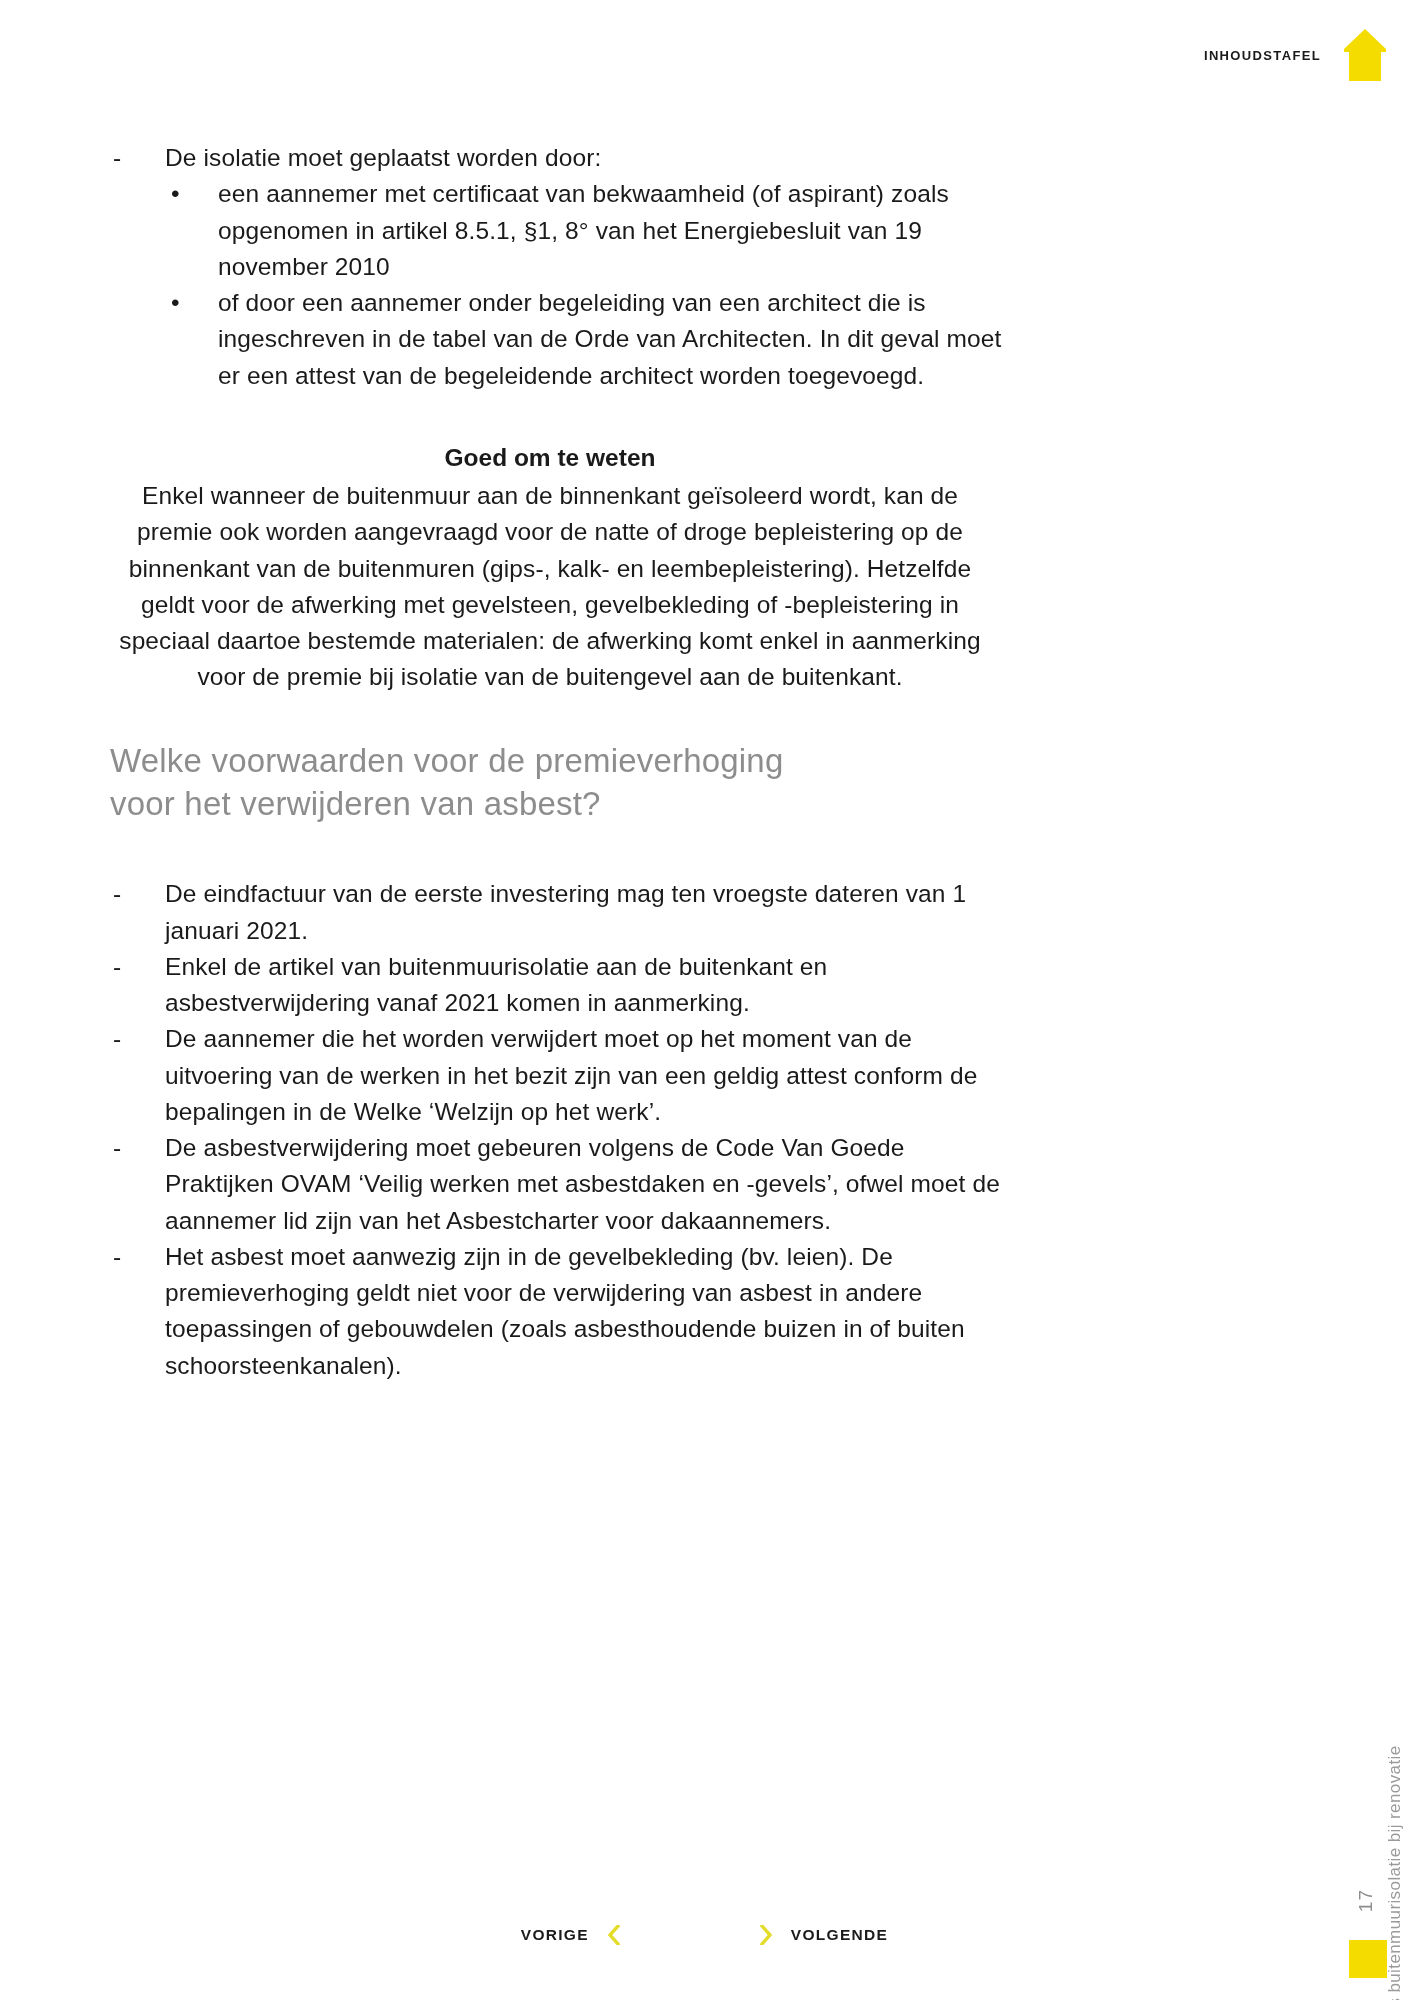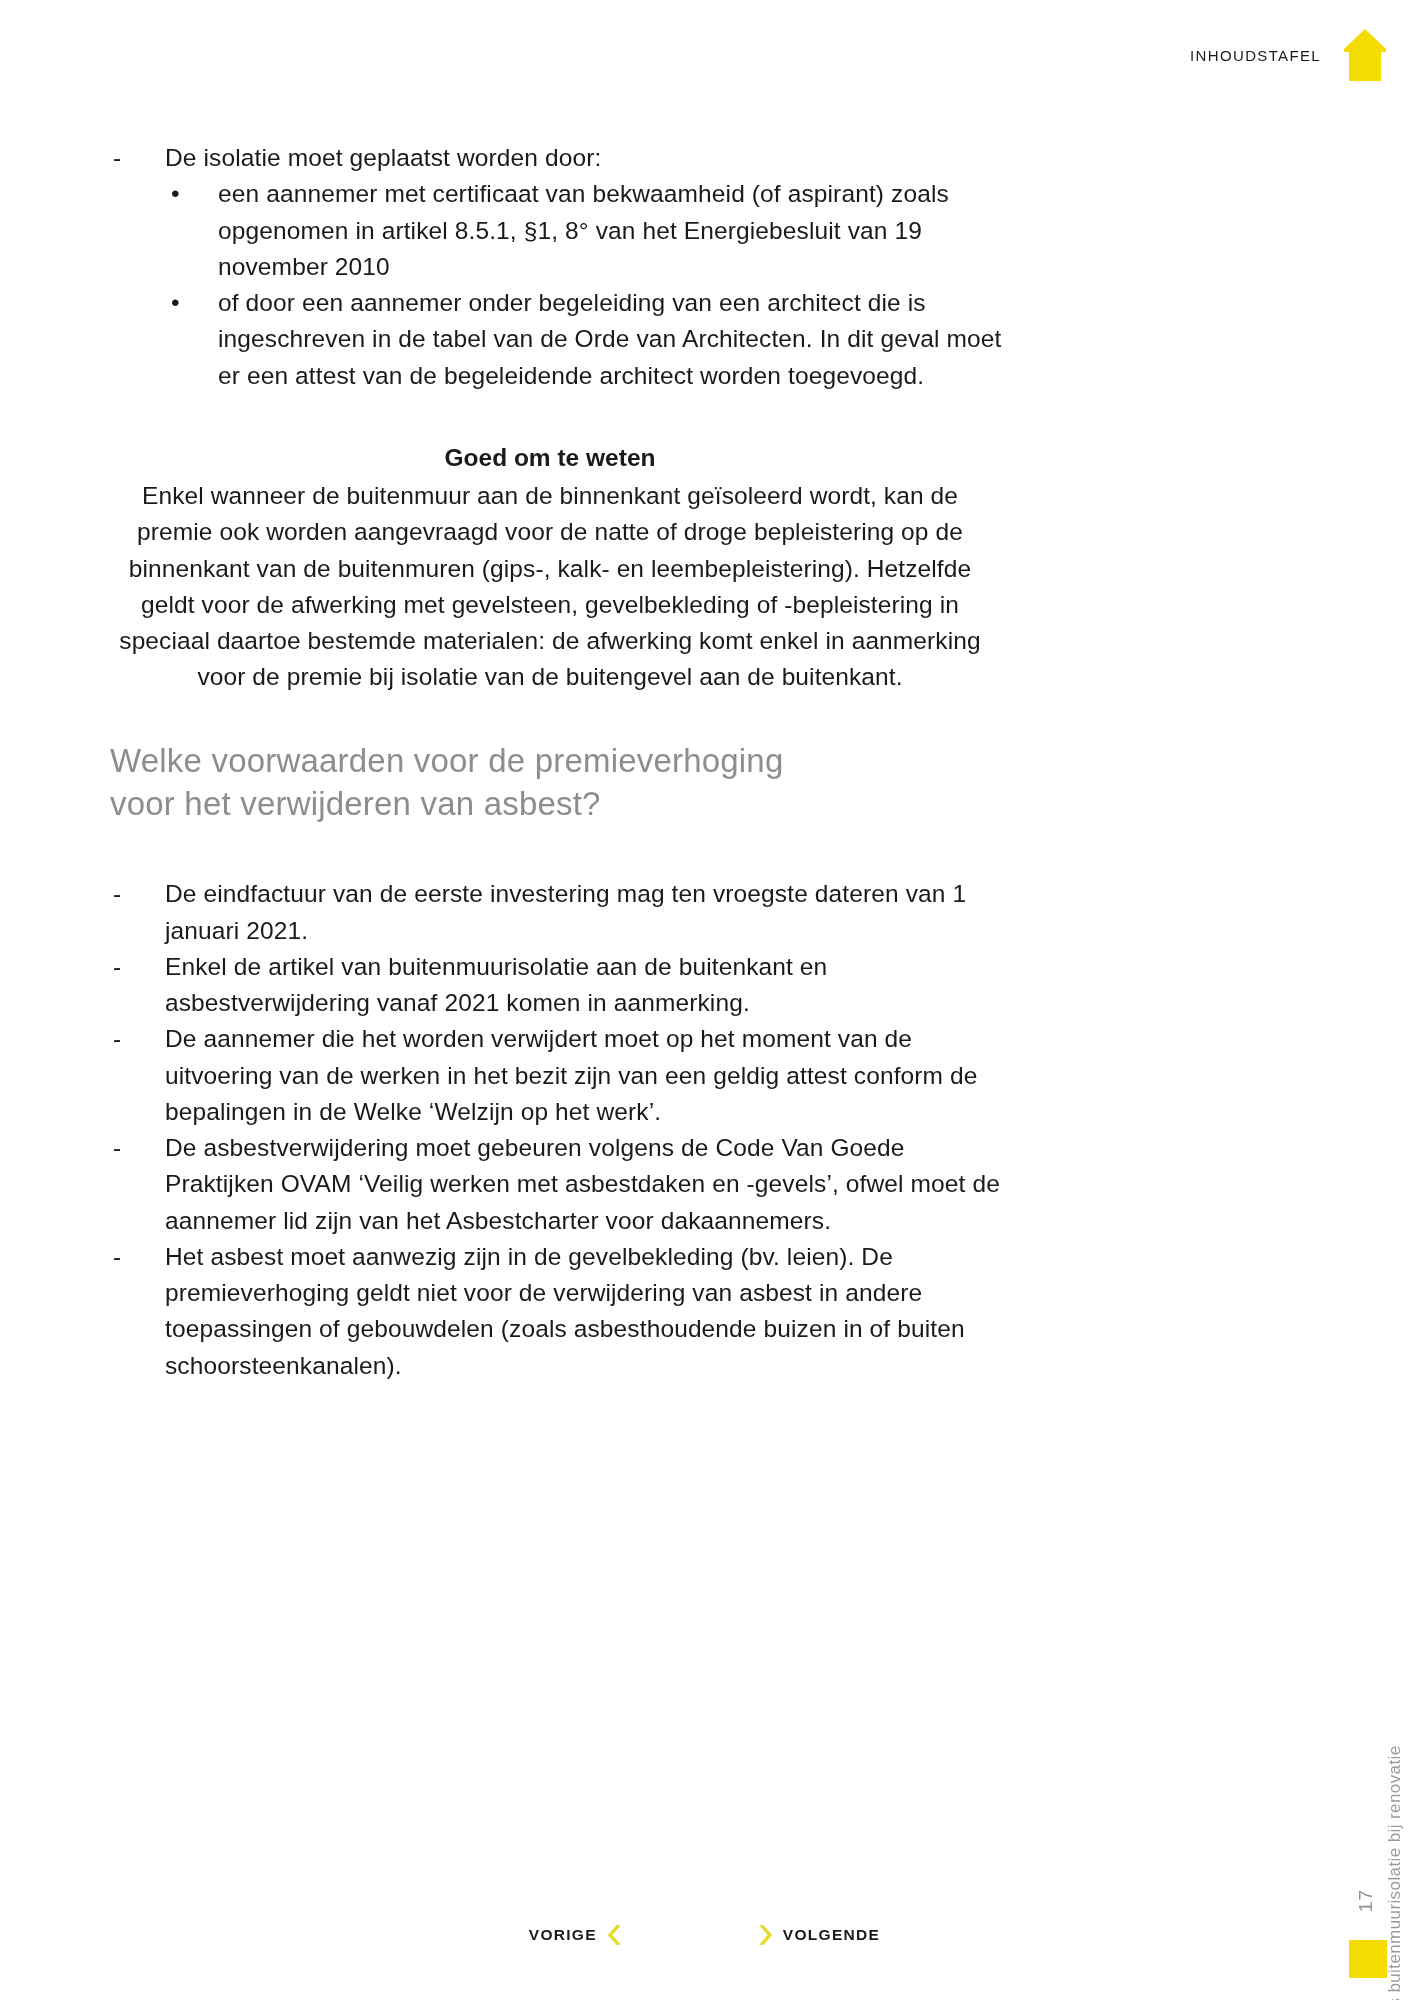--- a/index.html
+++ b/index.html
@@ -33,22 +33,22 @@
     padding-right: 22px;
     box-sizing: border-box;
   }
   .toc-link {
     display: flex;
     align-items: center;
     gap: 22px;
     cursor: pointer;
   }
   .toc-label {
-    font-size: 15px;
-    font-weight: normal;
+    font-size: 13px;
+    font-weight: bold;
     letter-spacing: 1.35px;
     color: #1a1a1a;
   }
   .house-icon {
     width: 44px;
     height: 56px;
     display: block;
   }
 
   
@@ -189,21 +189,21 @@
     bottom: 40px;
     height: 50px;
     display: flex;
     align-items: center;
     justify-content: center;
     gap: 140px;
   }
   .nav-btn {
     display: flex;
     align-items: center;
-    gap: 10px;
+    gap: 18px;
     cursor: pointer;
   }
   .nav-label {
     font-size: 15.5px;
     font-weight: bold;
     letter-spacing: 1.3px;
     color: #1a1a1a;
   }
   .chev {
     width: 13px;

